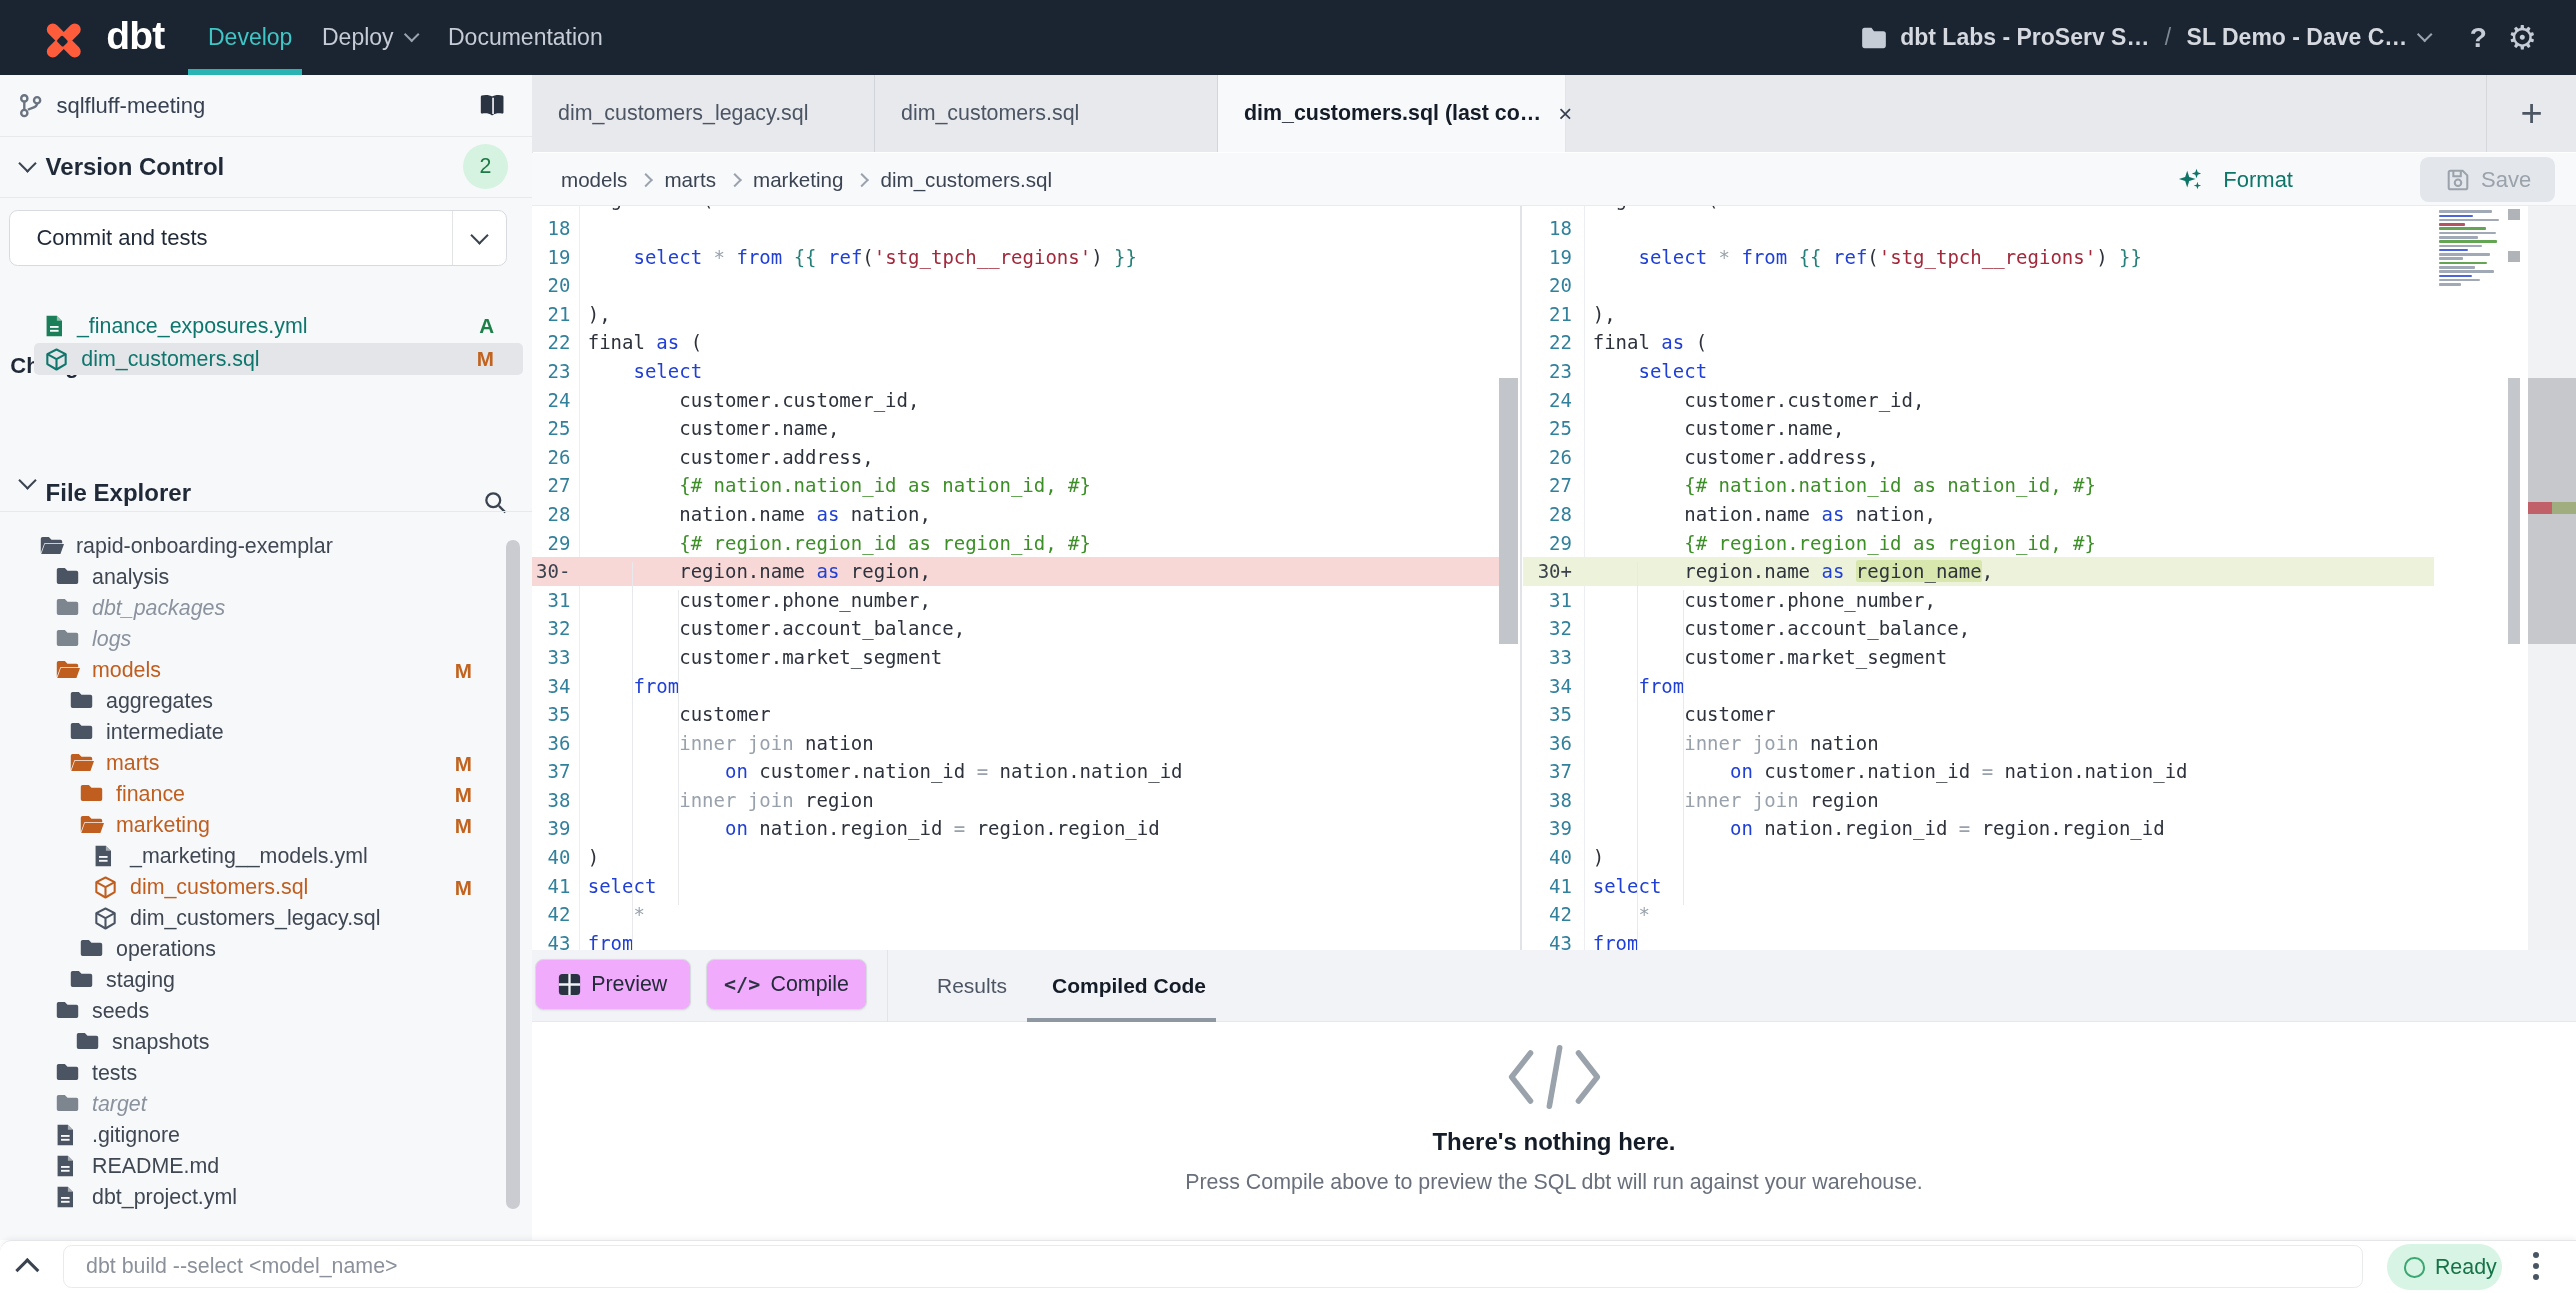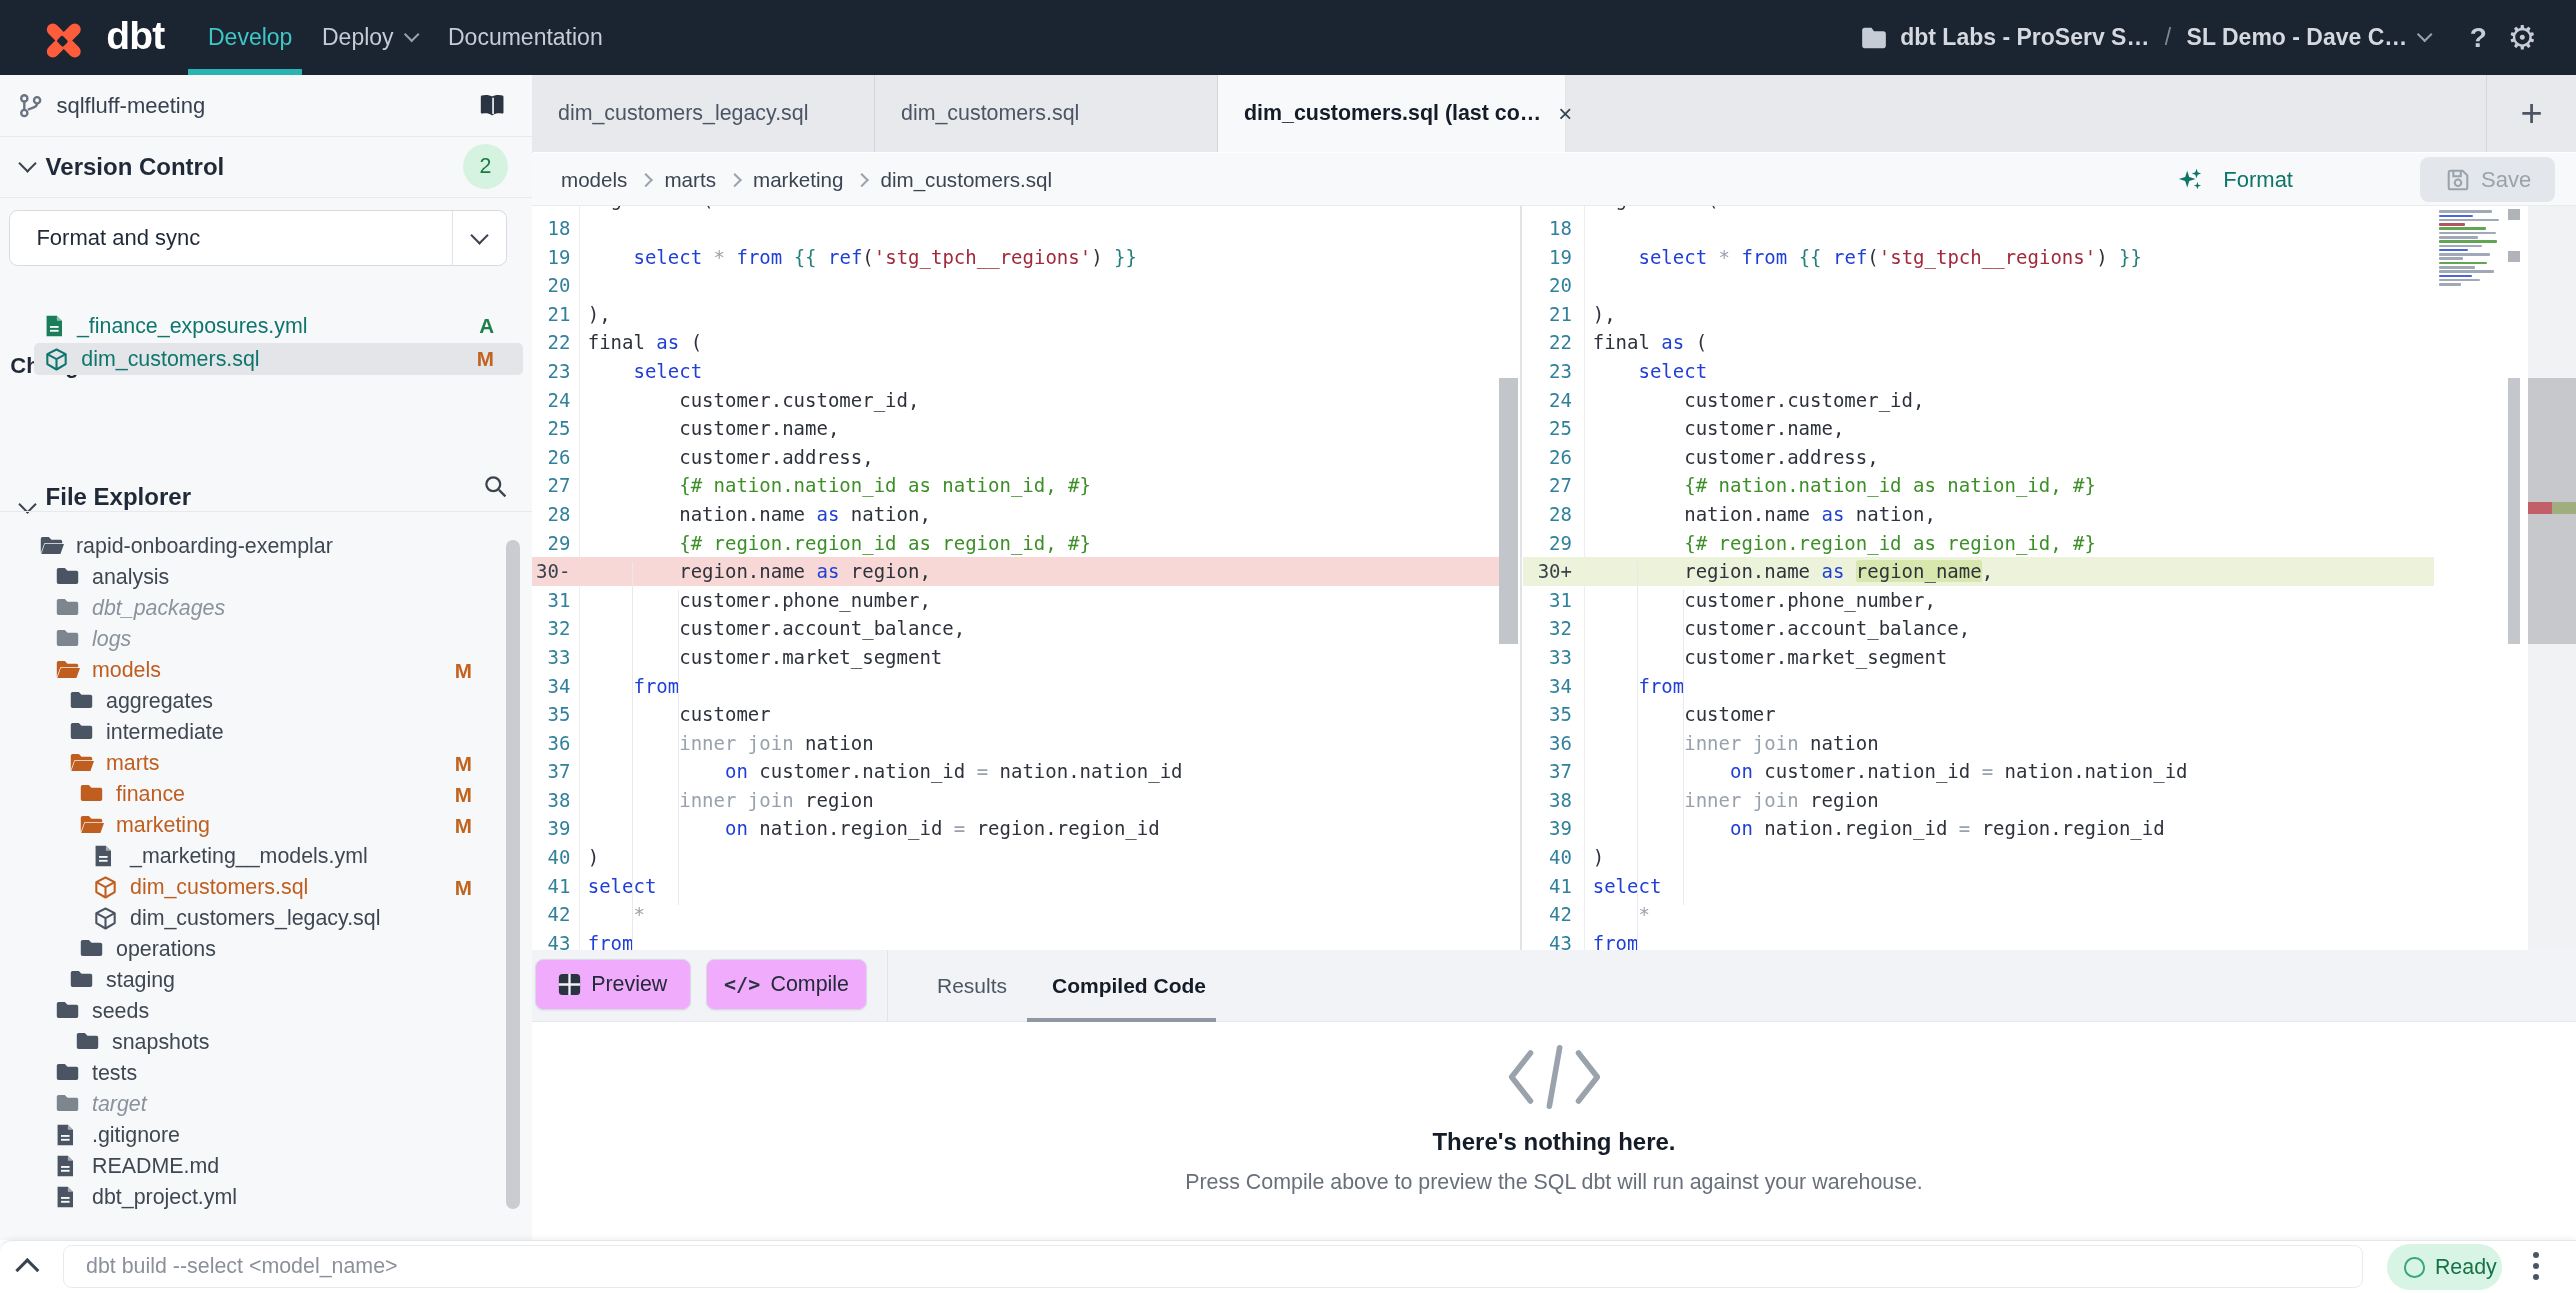--- a/index.html
+++ b/index.html
@@ -37,21 +37,21 @@
   #vc-badge{position:absolute;right:24px;top:7.7px;width:45px;height:45px;border-radius:50%;background:#d6f2e0;color:#1d7a46;font-size:21.4px;display:flex;align-items:center;justify-content:center;}
   #commit-btn{position:absolute;left:9.4px;top:135px;width:498px;height:56px;background:#fff;border:0.9px solid #d7dade;border-radius:8.6px;box-sizing:border-box;display:flex;align-items:center;}
   #commit-label{font-size:22px;color:#1f2937;margin-left:26px;}
   #commit-split{position:absolute;right:0;top:0;width:53px;height:54px;border-left:0.9px solid #e2e4e8;display:flex;align-items:center;justify-content:center;}
   #changes-label{position:absolute;left:10.3px;top:278px;font-size:22px;font-weight:700;color:#1f2937;}
   .change-row{position:absolute;left:34px;width:489px;height:32px;display:flex;align-items:center;border-radius:5.1px;}
   .change-row.selected{background:#e3e5e9;}
   .change-name{font-size:21.4px;color:#0e766c;margin-left:12px;}
   .change-status{position:absolute;right:29px;font-size:20.6px;font-weight:700;}
   .status-A{color:#1d8049;} .status-M{color:#c2641f;}
-  #fe-header{position:absolute;left:0;top:388px;width:532px;height:48px;display:flex;align-items:flex-end;}
+  #fe-header{position:absolute;left:0;top:404px;width:532px;height:48px;display:flex;align-items:flex-start;}
   #fe-search{position:absolute;right:24px;top:10.3px;width:26px;height:26px;}
   #file-tree{position:absolute;left:0;top:456px;width:532px;}
   .tree-row{position:relative;height:31px;display:flex;align-items:center;}
   .tree-row .tlabel{font-size:21.4px;margin-left:11px;color:#3f4752;}
   .tree-row.muted .tlabel{color:#8a929d;font-style:italic;}
   .tree-row.orange .tlabel{color:#c05e1f;}
   .tree-row .ticon{width:26px;height:26px;display:inline-flex;color:#4a5462;}
   .tree-row.orange .ticon{color:#c05e1f;}
   .tree-row.muted .ticon{color:#7d858f;}
   .tstatus{position:absolute;right:60px;font-size:20.6px;font-weight:700;color:#c2641f;}
@@ -179,21 +179,21 @@
       </svg>
   </div>
   <div class="side-divider" style="top:61px;"></div>
   <div id="vc-header">
     <span class="chev-down"></span>
     <span class="sect-title">Version Control</span>
     <span id="vc-badge">2</span>
   </div>
   <div class="side-divider" style="top:122px;"></div>
   <div id="commit-btn">
-    <span id="commit-label">Format and sync</span>
+    <span id="commit-label">Commit and tests</span>
     <span id="commit-split">
         <span class="chev-down" style="margin:0;margin-top:-5.1px;"></span>
       </span>
   </div>
   <div id="changes-label">Changes</div>
   <div id="changes-list">
       <div class="change-row" style="top: 235px;">
         <span style="margin-left:10.3px;display:inline-flex;">
           <svg width="20.6" height="24" viewBox="0 0 24 28" fill="#1a7f58">
             <path d="M3 2h12l6 6v18H3z"></path>

